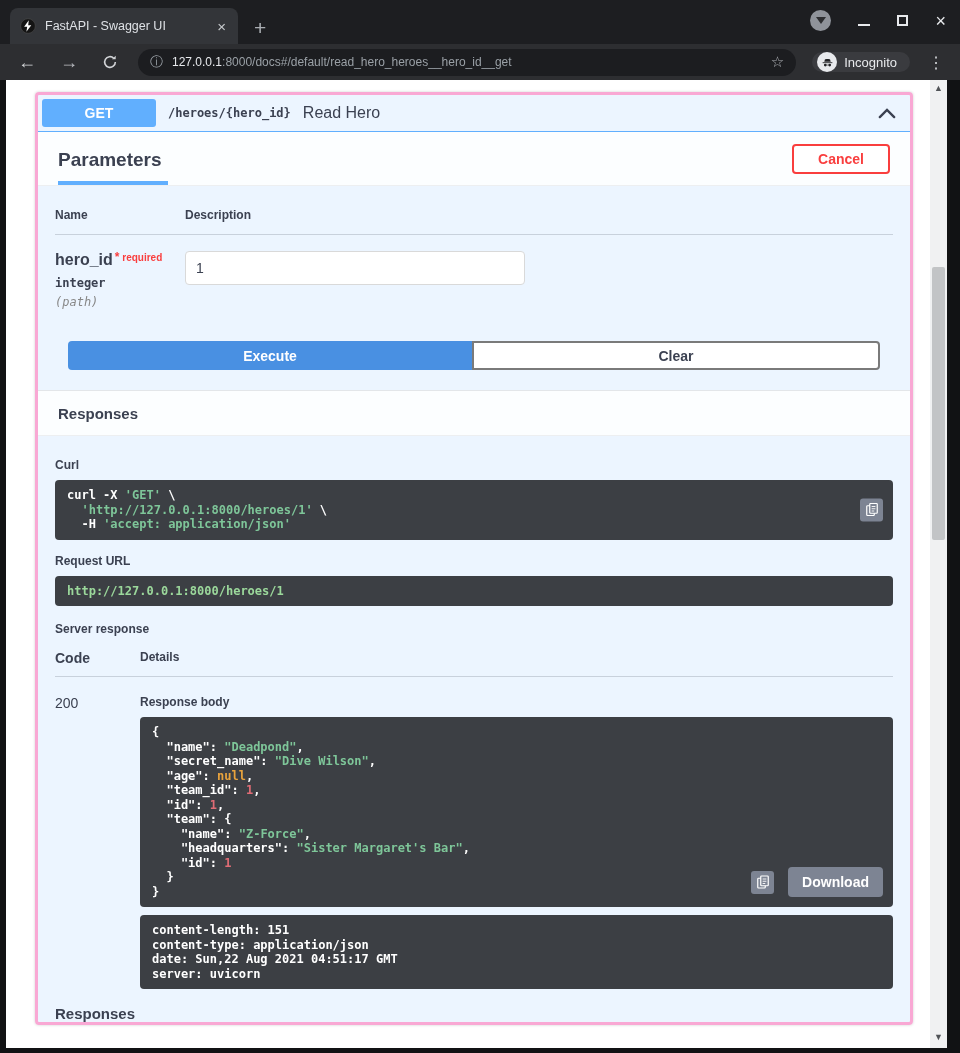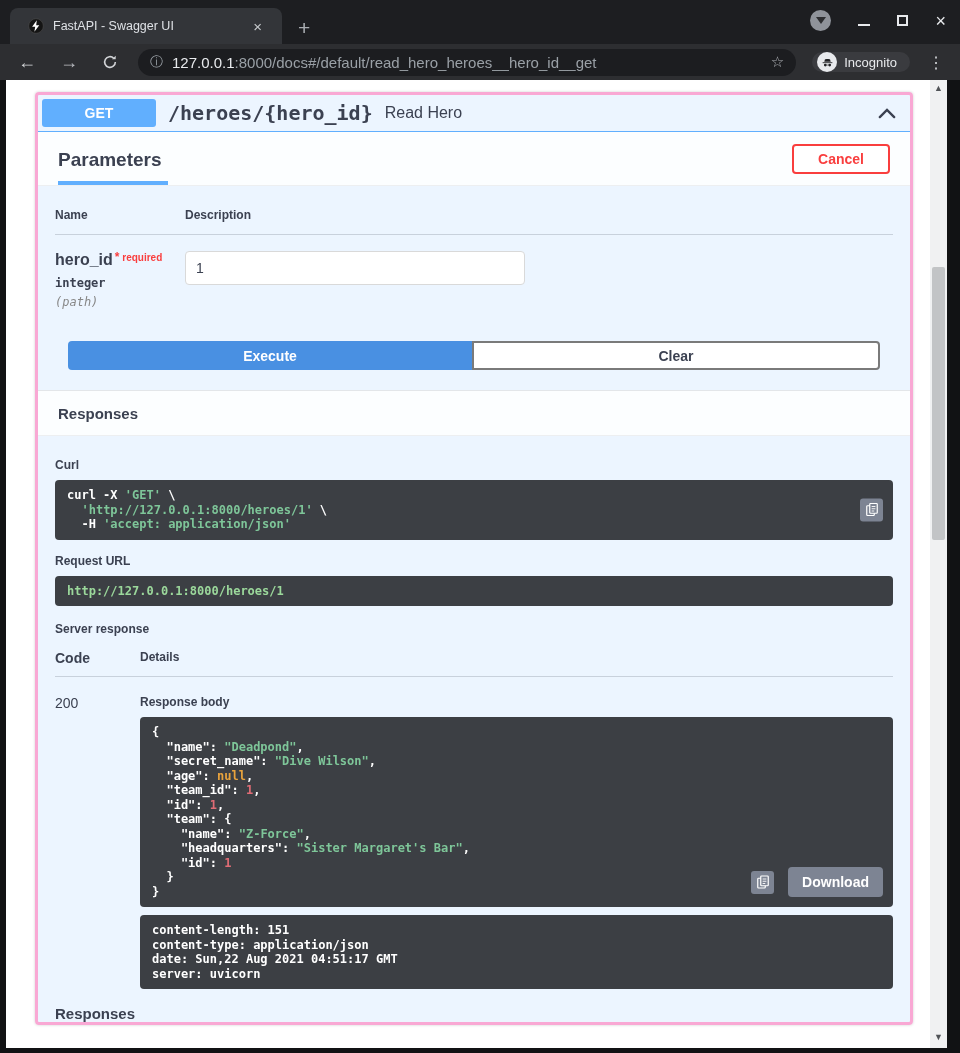--- a/index.html
+++ b/index.html
@@ -6,57 +6,57 @@
     --sans: "Liberation Sans", sans-serif;
     --mono: "DejaVu Sans Mono", monospace;
     --ink:#3b4151;
   }
   *{box-sizing:border-box;margin:0;padding:0}
   html,body{width:960px;height:1053px;overflow:hidden}
   body{background:#111214;font-family:var(--sans);position:relative}
 
   
   .titlebar{height:44px;background:#1d1e21;display:flex;align-items:flex-end;padding:0 10px;position:relative}
-  .tab{width:272px;height:36px;background:#333539;border-radius:8px 8px 0 0;display:flex;align-items:center;gap:9px;padding:0 18px}
+  .tab{width:228px;height:36px;background:#333539;border-radius:8px 8px 0 0;display:flex;align-items:center;gap:9px;padding:0 10px}
   .tab-title{color:#dee1e5;font-size:12.5px;flex:1;white-space:nowrap;overflow:hidden}
   .tab-close{color:#c7cacd;font-size:15px;cursor:pointer;padding:0 2px}
   .new-tab{color:#a9adb2;font-size:21px;margin-left:16px;margin-bottom:6px;cursor:pointer;line-height:1}
   .win-controls{position:absolute;right:14px;top:10px;display:flex;align-items:center;gap:27px}
   .update-badge{width:21px;height:21px;border-radius:50%;background:#8f939a;display:flex;align-items:center;justify-content:center}
   .min-glyph{display:block;width:12px;height:2px;background:#e8eaed;margin-top:8px}
   .max-glyph{display:block;width:11px;height:11px;border:2px solid #e8eaed}
   .close-glyph{color:#e8eaed;font-size:18px;line-height:1}
 
   .toolbar{height:36px;background:#2d2e31;display:flex;align-items:center;padding:0 10px;gap:8px}
   .nav-btn{color:#d2d4d7;font-size:18px;padding:0 8px;line-height:1;cursor:pointer}
   .nav-btn.fwd{color:#b9bcc0}
   .omnibox{flex:1;height:27px;background:#1c1d20;border-radius:14px;display:flex;align-items:center;padding:0 12px;gap:9px;margin:0 4px}
   .info-icon{color:#9aa0a6;font-size:13px}
-  .url{font-size:15px;white-space:nowrap;overflow:hidden;flex:1}
+  .url{font-size:12px;white-space:nowrap;overflow:hidden;flex:1}
   .url .host{color:#e8eaed}
   .url .rest{color:#9aa0a6}
   .star{color:#aeb1b6;font-size:15px;cursor:pointer}
   .incognito{height:20px;border-radius:14px;background:#3a3b3f;display:flex;align-items:center;gap:7px;padding:0 13px 0 5px;margin:0 4px}
   .incog-circle{width:20px;height:20px;border-radius:50%;background:#e8eaed;display:flex;align-items:center;justify-content:center}
   .incog-label{color:#e8eaed;font-size:13px}
   .kebab{color:#d2d4d7;font-size:16px;padding:0 6px;cursor:pointer}
 
   
   .viewport{position:absolute;left:6px;top:80px;width:941px;height:968px;background:#fff}
   .scrollbar{position:absolute;right:0;top:0;bottom:0;width:17px;background:#f0f1f2;display:flex;flex-direction:column;align-items:center}
   .scroll-arrow{color:#505357;font-size:9px;line-height:1;padding:4px 0;cursor:pointer}
   .scroll-arrow.down{position:absolute;bottom:2px}
   .scroll-thumb{position:absolute;top:187px;left:2px;width:13px;height:273px;background:#c2c4c6;border-radius:2px;cursor:pointer}
   .page{position:absolute;left:0;top:0;right:17px;bottom:0;background:#fff;overflow:hidden;padding:12px 17px 0 29px}
 
   
   .opblock{border:3px solid #f9a8d4;border-radius:4px;background:rgba(97,175,254,.12);box-shadow:0 0 3px rgba(0,0,0,.19)}
   .opblock-summary{display:flex;align-items:center;padding:4px;border-bottom:1px solid #61affe}
   .method-badge{background:#61affe;color:#fff;font-weight:700;font-size:14px;border-radius:3px;width:114px;text-align:center;padding:6px 0;cursor:pointer}
-  .endpoint-path{font-family:var(--mono);font-weight:700;font-size:20px;color:var(--ink);margin-left:12px}
+  .endpoint-path{font-family:var(--mono);font-weight:700;font-size:12px;color:var(--ink);margin-left:12px}
   .endpoint-summary{font-size:16px;color:var(--ink);margin-left:12px}
   .collapse-btn{margin-left:auto;margin-right:10px;cursor:pointer;display:flex;align-items:center}
 
   .white-band{background:rgba(255,255,255,.85);display:flex;justify-content:space-between;align-items:stretch;padding:0 20px;border-bottom:1px solid rgba(59,65,81,.08)}
   .param-head{height:54px}
   .tab-item{font-size:19px;font-weight:700;color:var(--ink);border-bottom:4px solid #61affe;padding:17px 6px 12px 0;cursor:pointer}
   .cancel-btn{align-self:center;background:#fff;border:2px solid #f93e3e;color:#f93e3e;font-weight:700;font-size:14px;border-radius:4px;padding:5px 24px;cursor:pointer}
 
   .params-body{padding:22px 17px 26px}
   .table-head{display:flex;font-size:12px;font-weight:700;color:var(--ink);padding-bottom:12px;border-bottom:1px solid rgba(59,65,81,.2)}

